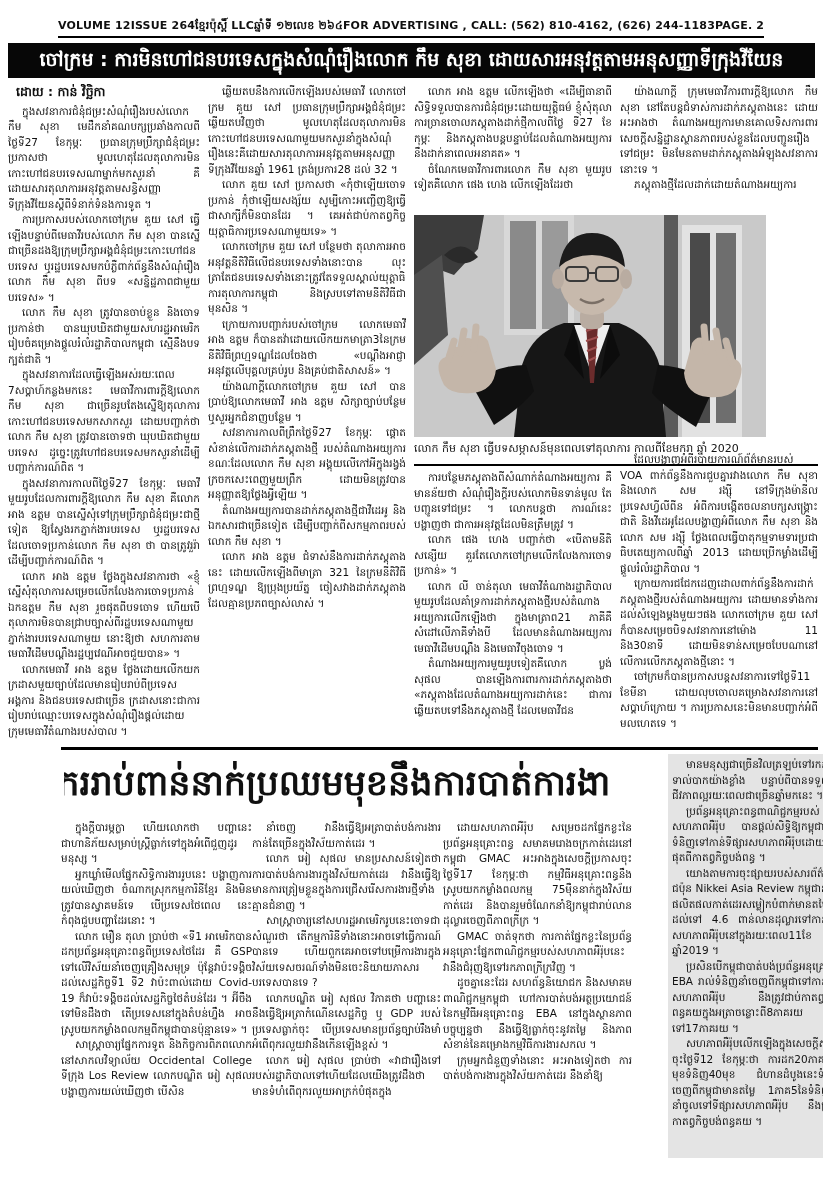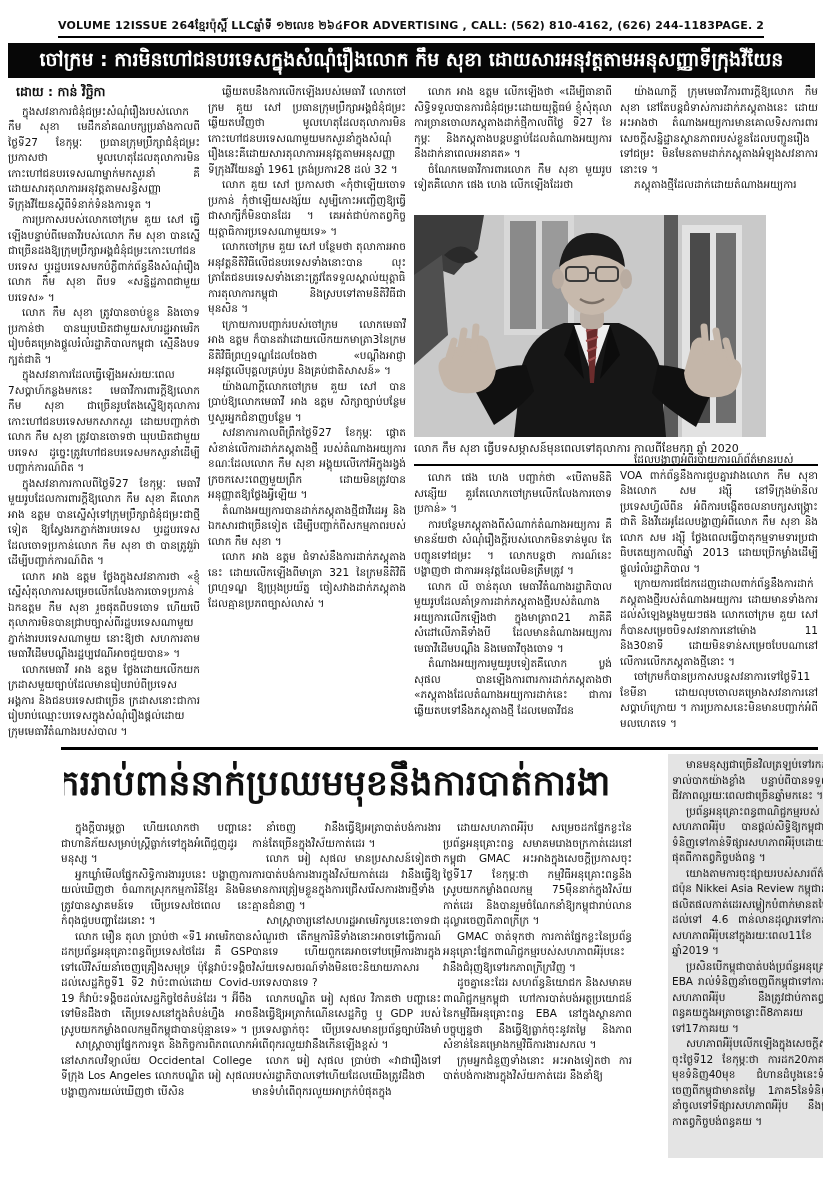--- a/index.html
+++ b/index.html
@@ -137,22 +137,22 @@
       <path d="M322,174 q12,-26 -2,-30 q-2,-12 -12,-10 q-4,-12 -14,-8 q-10,-8 -16,2 l-8,30 q2,22 24,24 q20,2 28,-8 Z" fill="#c4b6a9"></path>
       <path d="M34,146 l6,-20 M46,138 l4,-22 M60,134 l2,-22" stroke="#c4b6a9" stroke-width="7" stroke-linecap="round"></path>
       <path d="M318,148 l-6,-22 M306,140 l-4,-24 M292,136 l-2,-24" stroke="#c4b6a9" stroke-width="7" stroke-linecap="round"></path>
     </svg>
   </div>
   <div class="caption">លោក កឹម សុខា ធ្វើបទសម្ភាសន៍មុនពេលទៅតុលាការ កាលពីខែមករា ឆ្នាំ 2020</div>
   <div class="caption-rule"></div>
 
   <div class="half" style="left:414px;top:470px;width:198px;height:275px;">
     <div>
+        <p class="para">ការបន្ថែមភស្តុតាងពីសំណាក់តំណាងអយ្យការ គឺមានន័យថា សំណុំរឿងក្ដីរបស់លោកមិនទាន់មូល តែបញ្ជូនទៅជម្រះ ។ លោកបន្តថា ការណ៍នេះបង្ហាញថា ជាការអនុវត្តដែលមិនត្រឹមត្រូវ ។</p>
         <p class="para">លោក ផេង ហេង បញ្ជាក់ថា «បើតាមនីតិសន្សើយ គួរតែលោកចៅក្រមលើកលែងការចោទប្រកាន់» ។</p>
-        <p class="para">ការបន្ថែមភស្តុតាងពីសំណាក់តំណាងអយ្យការ គឺមានន័យថា សំណុំរឿងក្ដីរបស់លោកមិនទាន់មូល តែបញ្ជូនទៅជម្រះ ។ លោកបន្តថា ការណ៍នេះបង្ហាញថា ជាការអនុវត្តដែលមិនត្រឹមត្រូវ ។</p>
         <p class="para">លោក លី ចាន់តុលា មេធាវីតំណាងរដ្ឋាភិបាលមួយរូបដែលគាំទ្រការដាក់ភស្តុតាងថ្មីរបស់តំណាងអយ្យការលើកឡើងថា ក្នុងមាត្រាព21 ភាគីគឺសំដៅលើភាគីទាំងបី ដែលមានតំណាងអយ្យការ មេធាវីដើមបណ្ដឹង និងមេធាវីចុងចោទ ។</p>
         <p class="para">តំណាងអយ្យការមួយរូបទៀតគឺលោក ប្លង់ សុផល បានឡើងការពារការដាក់ភស្តុតាងថា «ភស្តុតាងដែលតំណាងអយ្យការដាក់នេះ ជាការឆ្លើយតបទៅនឹងភស្តុតាងថ្មី ដែលមេធាវីជន</p>
       </div>
   </div>
   <div class="half" style="left:620px;top:452px;width:198px;height:275px;">
     <div>
         <p class="para">ដែលបង្ហាញអំពីរបាយការណ៍ព័ត៌មានរបស់ VOA ពាក់ព័ន្ធនឹងការជួបគ្នារវាងលោក កឹម សុខា និងលោក សម រង្ស៊ី នៅទីក្រុងម៉ានីល ប្រទេសហ្វីលីពីន អំពីការបង្កើតចលនាបក្សសង្រ្គោះជាតិ និងវីដេអូដែលបង្ហាញអំពីលោក កឹម សុខា និងលោក សម រង្ស៊ី ថ្លែងពេលធ្វើបាតុកម្មទាមទារប្រជាធិបតេយ្យកាលពីឆ្នាំ 2013 ដោយប្រើកម្លាំងដើម្បីផ្ដួលរំលំរដ្ឋាភិបាល ។</p>
         <p class="para">ក្រោយការជជែកដេញដោលពាក់ព័ន្ធនឹងការដាក់ភស្តុតាងថ្មីរបស់តំណាងអយ្យការ ដោយមានទាំងការដល់សំឡេងម្ដងមួយៗផង លោកចៅក្រម គួយ សៅ ក៏បានសម្រេចបិទសវនាការនៅម៉ោង 11 និង30នាទី ដោយមិនទាន់សម្រេចបែបណានៅលើការលើកភស្តុតាងថ្មីនោះ ។</p>
         <p class="para">ចៅក្រមក៏បានប្រកាសបន្តសវនាការទៅថ្ងៃទី11 ខែមីនា ដោយលុបចោលគម្រោងសវនាការនៅសប្ដាហ៍ក្រោយ ។ ការប្រកាសនេះមិនមានបញ្ជាក់អំពីមូលហេតុទេ ។</p>
       </div>
@@ -170,21 +170,21 @@
         <p class="para">ប្រសិនបើកម្ពុជាបាត់បង់ប្រព័ន្ធអនុគ្រោះពន្ធ EBA រាល់ទំនិញនាំចេញពីកម្ពុជាទៅកាន់ទីផ្សារសហភាពអឺរ៉ុប នឹងត្រូវជាប់កាតព្វកិច្ចបង់ពន្ធគយក្នុងអត្រាចន្លោះពី8ភាគរយ ទៅ17ភាគរយ ។</p>
         <p class="para">សហភាពអឺរ៉ុបលើកឡើងក្នុងសេចក្ដីសម្រេចចុះថ្ងៃទី12 ខែកុម្ភៈថា ការដក20ភាគរយលើមុខទំនិញ40មុខ ជំហានដំបូងនេះទំនិញនាំចេញពីកម្ពុជាមានតម្លៃ 1ភាគ5នៃទំនិញសរុបនាំចូលទៅទីផ្សារសហភាពអឺរ៉ុប នឹងត្រូវជាប់កាតព្វកិច្ចបង់ពន្ធគយ ។</p>
       </div>
   </div>
 
   <div class="bcol" style="left:61px;width:191px;">
     <div>
         <p class="para">ក្នុងក្ដីបារម្ភក្លា ហើយលោកថា បញ្ហានេះជាហានិភ័យសម្រាប់ស្ត្រីធ្លាក់ទៅក្នុងអំពើជួញដូរមនុស្ស ។</p>
         <p class="para">អ្នកឃ្លាំមើលផ្នែកសិទ្ធិការងាររូបនេះ បង្ហាញការយល់ឃើញថា ចំណាកស្រុកកម្មការិនីខ្មែរ និងមិនត្រូវបានស្វាគមន៍ទេ បើប្រទេសថៃពេល នេះកំពុងជួបបញ្ហាដែរនោះ ។</p>
         <p class="para">លោក មឿន តុលា ប្រាប់ថា «ទី1 អាមេរិកបានដកប្រព័ន្ធអនុគ្រោះពន្ធពីប្រទេសថៃដែរ គឺ GSP ទៅលើវិស័យនាំចេញគ្រឿងសមុទ្រ ប៉ុន្តែវាប៉ះទង្គិចដល់សេដ្ឋកិច្ចទី1 ទី2 វាប៉ះពាល់ដោយ Covid-19 ក៏វាប៉ះទង្គិចដល់សេដ្ឋកិច្ចថៃតំបន់ដែរ ។ អ៊ីចឹងទៅមិនដឹងថា តើប្រទេសនៅក្នុងតំបន់ហ្នឹង អាចស្រូបយកកម្លាំងពលកម្មពីកម្ពុជាបានប៉ុន្មានទេ» ។</p>
-        <p class="para">សាស្រ្តាចារ្យផ្នែកការទូត និងកិច្ចការពិភពលោកនៅសាកលវិទ្យាល័យ Occidental College ទីក្រុង Los Angeles លោកបណ្ឌិត អៀ សុផល បង្ហាញការយល់ឃើញថា បើសិន</p>
+        <p class="para">សាស្រ្តាចារ្យផ្នែកការទូត និងកិច្ចការពិភពលោកនៅសាកលវិទ្យាល័យ Occidental College ទីក្រុង Los Review លោកបណ្ឌិត អៀ សុផល បង្ហាញការយល់ឃើញថា បើសិន</p>
       </div>
   </div>
   <div class="bcol" style="left:252px;width:189px;">
     <div>
         <p class="para">នាំចេញ វានឹងធ្វើឱ្យអត្រាបាត់បង់ការងារកាន់តែច្រើនក្នុងវិស័យកាត់ដេរ ។</p>
         <p class="para">លោក អៀ សុផល មានប្រសាសន៍ទៀតថា ការបាត់បង់ការងារក្នុងវិស័យកាត់ដេរ វានឹងធ្វើឱ្យមានការត្រៀមខ្លួនក្នុងការជ្រើសរើសការងារថ្មីទាំងគ្មានជំនាញ ។</p>
         <p class="para">សាស្រ្តាចារ្យនៅសហរដ្ឋអាមេរិករូបនេះចោទជាសំណួរថា តើកម្មការិនីទាំងនោះអាចទៅធ្វើការណ៍បានទេ ហើយពួកគេអាចទៅបម្រើការងារក្នុងវិស័យទេសចរណ៍ទាំងមិនចេះនិយាយភាសារបរទេសបានទេ ?</p>
         <p class="para">លោកបណ្ឌិត អៀ សុផល វិភាគថា បញ្ហានេះនឹងធ្វើឱ្យអត្រាកំណើនសេដ្ឋកិច្ច ឬ GDP របស់ប្រទេសធ្លាក់ចុះ បើប្រទេសមានប្រព័ន្ធច្បាប់រឹងមាំ អំពើពុករលួយវានឹងកើនឡើងខ្ពស់ ។</p>
         <p class="para">លោក អៀ សុផល ប្រាប់ថា «វាជារឿងទៅរបស់រដ្ឋាភិបាលទៅហើយដែលយើងត្រូវដឹងថា មានទំហំពើពុករលួយអាក្រក់បំផុតក្នុង</p>
       </div>

